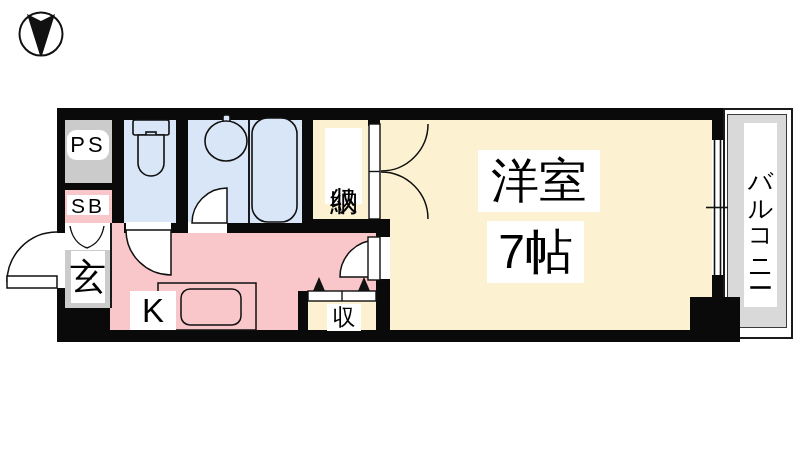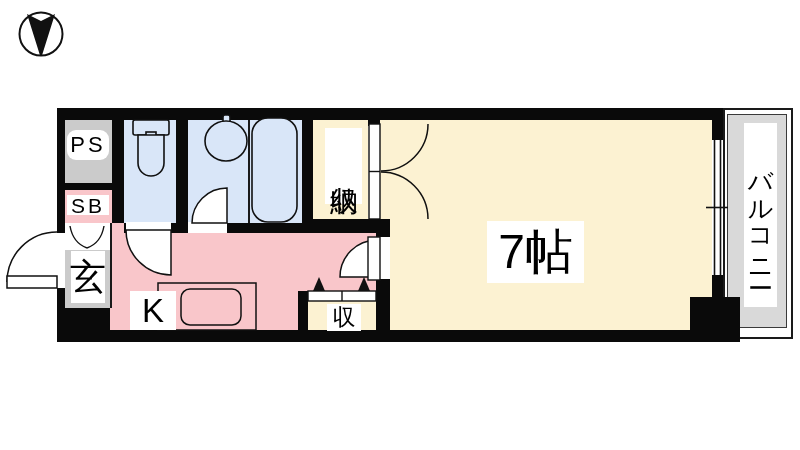--- a/index.html
+++ b/index.html
@@ -136,17 +136,18 @@
       <polygon points="319,277 313,291 325,291" fill="#111"></polygon>
       <polygon points="364,277 358,291 370,291" fill="#111"></polygon>
     </g>
   </svg>
 
   <div class="label" style="left:67px;top:130px;width:42px;height:30px;font-size:22px;letter-spacing:3px;border-radius:9px;">PS</div>
   <div class="label" style="left:67px;top:195px;width:42px;height:20px;font-size:21px;letter-spacing:3px;">SB</div>
   <div class="label" style="left:71px;top:251px;width:34px;height:52px;font-size:36px;">玄</div>
   <div class="label" style="left:130px;top:291px;width:46px;height:39px;font-size:33px;">K</div>
   <div class="label vert" style="left:325px;top:128px;width:37px;height:76px;font-size:28px;">収納</div>
+  <div class="label" style="left:478px;top:150px;width:122px;height:62px;font-size:48px;">洋室</div>
   <div class="label" style="left:487px;top:221px;width:97px;height:62px;font-size:48px;">7帖</div>
   <div class="label" style="left:327px;top:304px;width:34px;height:27px;font-size:23px;">収</div>
   <div class="label vert" style="left:744px;top:123px;width:33px;height:184px;font-size:25px;">バルコニー</div>
 
 </div>
 
 </body></html>

